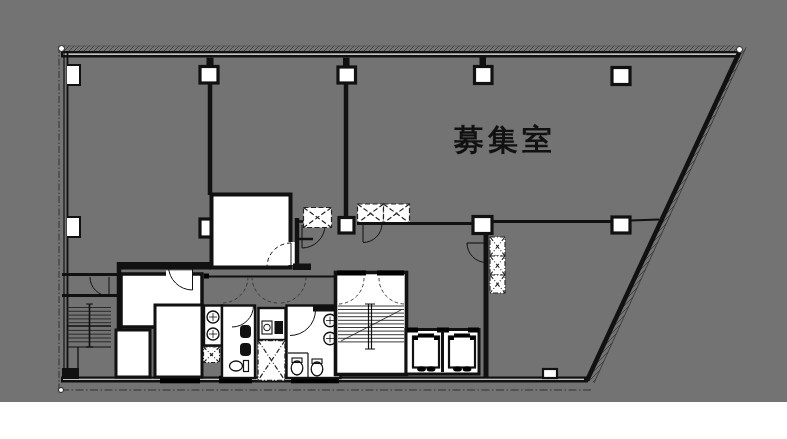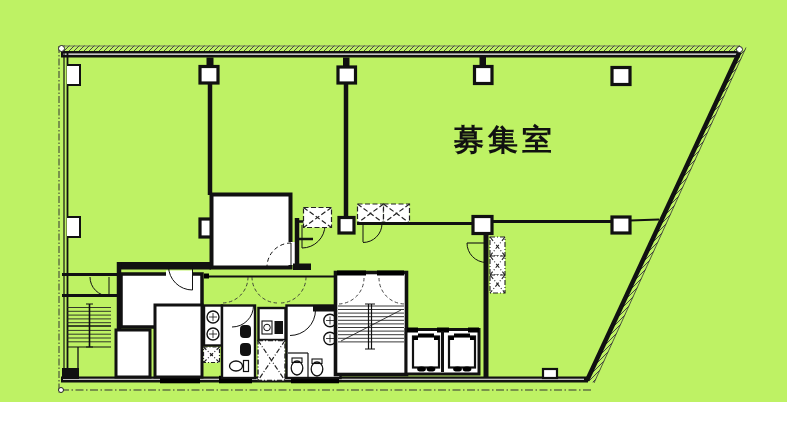--- a/index.html
+++ b/index.html
@@ -1,19 +1,19 @@
 <!DOCTYPE html>
 <html><head>
 <meta charset="utf-8">
 <style>
   html,body{margin:0;padding:0;background:#ffffff;}
   .canvas{
     position:relative;
     width:787px;height:402px;
-    background:#bef264;
+    background:#737373;
     overflow:hidden;
     font-family:"Liberation Sans",sans-serif;
   }
   svg{display:block;}
   text.room-label{
     font-family:"Liberation Serif","DejaVu Serif",serif;
     font-size:30px;
     letter-spacing:4px;
     fill:#111;
     font-weight:600;

